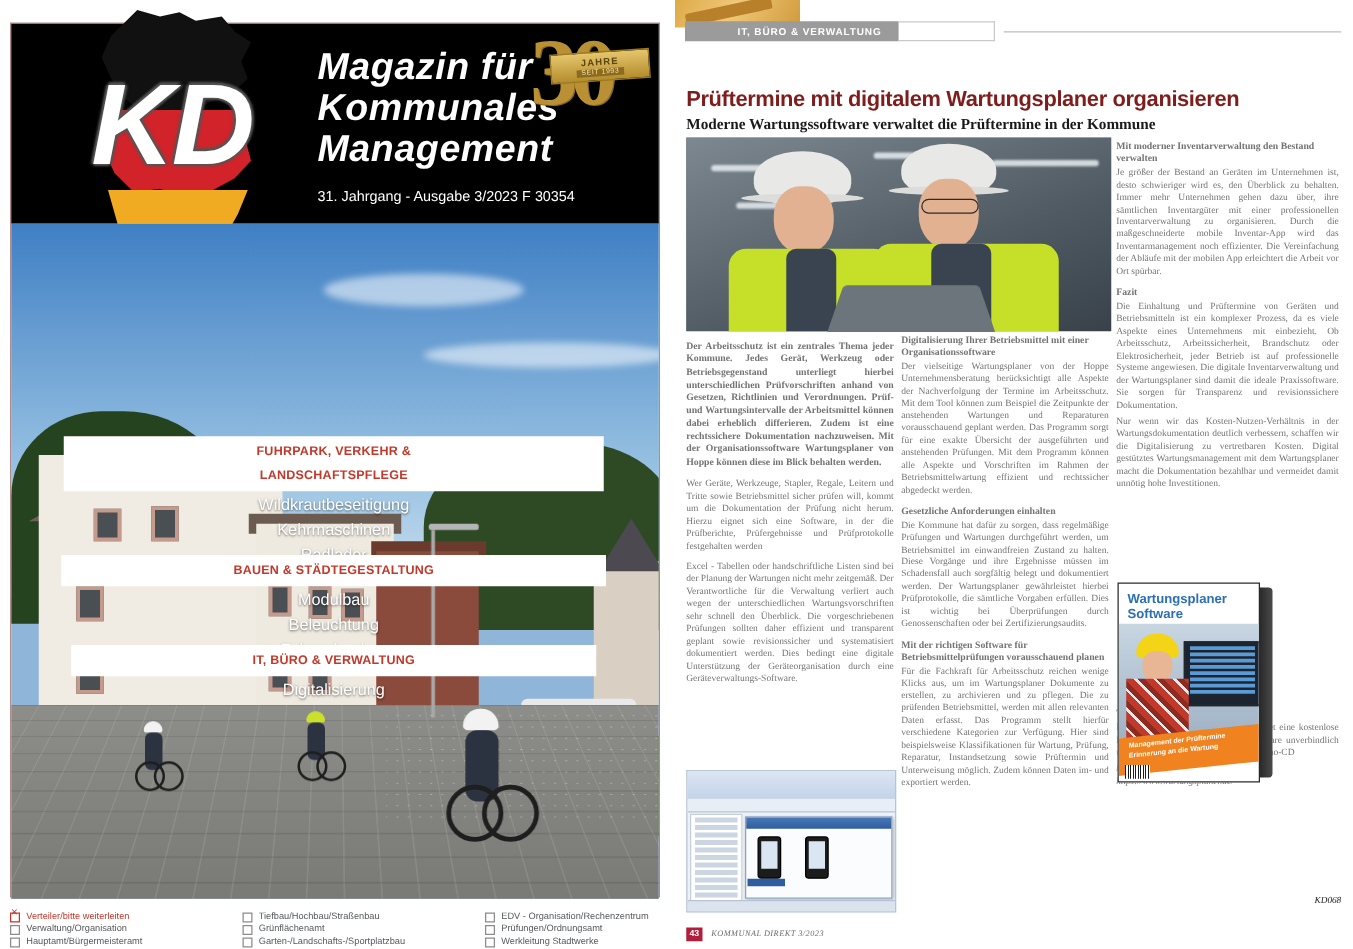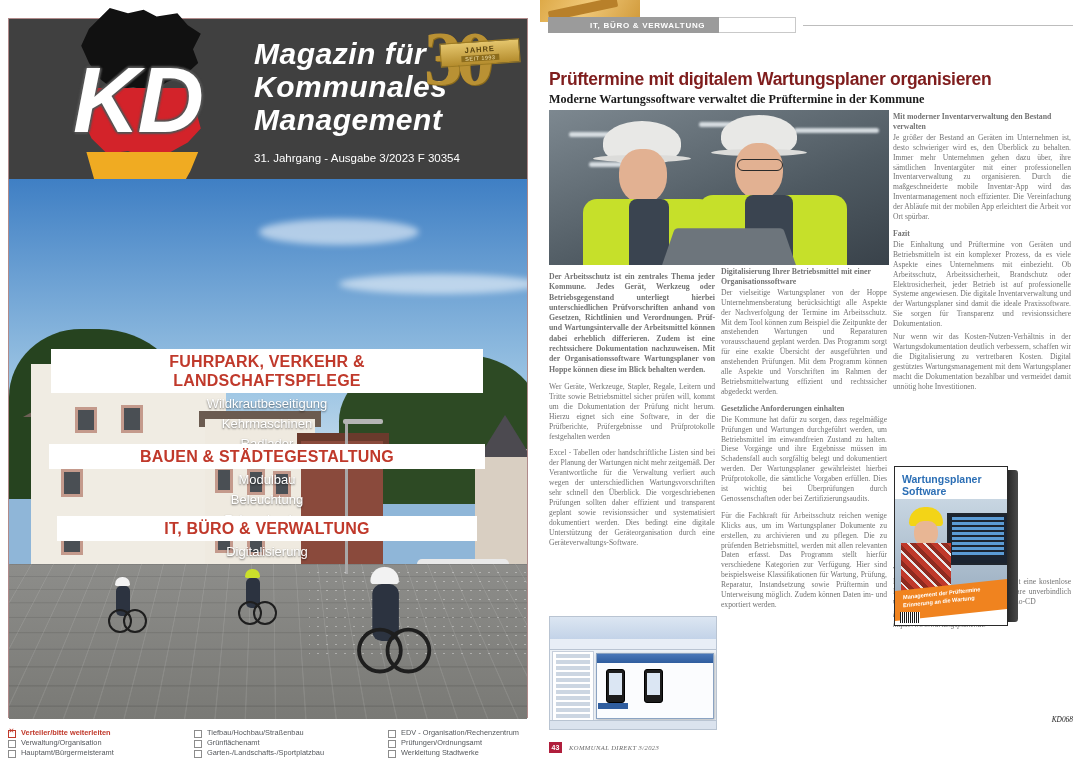--- a/index.html
+++ b/index.html
@@ -2,21 +2,21 @@
 <html><head>
 <meta charset="utf-8">
 <style>
   html,body{margin:0;padding:0;background:#ffffff;}
   body{width:1082px;height:759px;overflow:hidden;font-family:"Liberation Sans",sans-serif;}
   .page{position:relative;width:1082px;height:759px;background:#fff;}
 
   
   .cover{position:absolute;left:8px;top:8px;width:524px;height:712px;background:#fff;}
   .cover-frame{position:absolute;left:0;top:10px;width:520px;height:700px;border:1px solid #b08a8a;box-sizing:border-box;}
-  .masthead{position:absolute;left:1px;top:11px;width:518px;height:160px;background:#404040;overflow:hidden;}
+  .masthead{position:absolute;left:1px;top:11px;width:518px;height:160px;background:#000000;overflow:hidden;}
   .mh-title{position:absolute;left:245px;top:18px;color:#fff;font-size:30px;line-height:33px;font-weight:bold;font-style:italic;letter-spacing:.5px;}
   .mh-issue{position:absolute;left:245px;top:133px;color:#fff;font-size:11.5px;}
   .badge30{position:absolute;left:415px;top:-6px;width:110px;height:96px;}
   .badge30 .num{font-family:"Liberation Serif",serif;font-size:76px;font-weight:bold;color:#b99134;letter-spacing:-6px;line-height:90px;text-shadow:1px 1px 0 #8a6a1c;}
   .ribbon{position:absolute;left:16px;top:28px;width:78px;height:22px;background:linear-gradient(#e5c66d,#b48c2d);transform:rotate(-4deg);
           display:flex;flex-direction:column;align-items:center;justify-content:center;border:1px solid #9c7a22;}
   .ribbon b{font-size:7.5px;color:#5a4410;letter-spacing:1px;line-height:8px;}
   .ribbon i{font-size:5.5px;color:#5a4410;font-style:normal;background:#8c6c1c;color:#f3e2ae;padding:0 4px;margin-top:1px;letter-spacing:.5px;}
 
   
@@ -58,32 +58,32 @@
   .cyc{position:absolute;}
   .cyc .body{position:absolute;width:14px;height:30px;background:#2c3340;border-radius:5px;left:7px;top:9px;}
   .cyc .helm{position:absolute;width:15px;height:9px;border-radius:8px 8px 2px 2px;left:6px;top:0;}
   .cyc .wheel{position:absolute;width:20px;height:20px;border:2px solid #1e1e1e;border-radius:50%;top:32px;}
   .fence{position:absolute;left:300px;top:385px;width:222px;height:95px;
         background-image:linear-gradient(45deg,rgba(255,255,255,.35) 1px,transparent 1px),linear-gradient(-45deg,rgba(255,255,255,.35) 1px,transparent 1px);
         background-size:9px 9px;}
 
   
   .cat{position:absolute;text-align:center;}
-  .cat .bar{background:#fff;color:#c0392b;font-size:16px;font-weight:600;line-height:19px;padding:3px 2px;letter-spacing:.2px;}
+  .cat .bar{background:#fff;color:#c0392b;font-size:10px;font-weight:600;line-height:19px;padding:3px 2px;letter-spacing:.2px;}
   .cat .sub{color:#fff;font-size:13px;line-height:18px;text-shadow:0 1px 2px rgba(0,0,0,.6);margin-top:2px;}
 
   
   .dist{position:absolute;left:8px;top:728px;width:1066px;height:28px;}
   .dcol{position:absolute;top:0;}
   .drow{display:flex;align-items:flex-start;height:10px;margin-bottom:0px;}
   .cbx{width:6px;height:6px;border:1px solid #8c8c8c;margin-right:5px;margin-top:1.5px;flex:none;background:#fff;}
   .cbx.checked{position:relative;border-color:#c0392b;}
   .cbx.checked::after{content:"✕";position:absolute;left:-0.5px;top:-4px;font-size:7px;color:#c0392b;line-height:7px;}
   .dlabel{font-size:7.4px;color:#55585c;line-height:9.5px;white-space:nowrap;}
-  .drow.first .dlabel{color:#c0392b;font-weight:bold;}
+  .drow.first .dlabel{color:#c0392b;font-weight:normal;}
 
   
   .article{position:absolute;left:540px;top:0;width:542px;height:759px;background:#fff;}
   .topimg{position:absolute;left:0px;top:0;width:100px;height:22px;overflow:hidden;}
   .topimg .w1{position:absolute;left:-10px;top:-4px;width:120px;height:34px;background:linear-gradient(120deg,#d9a23c,#f0c878 45%,#c98f2c);}
   .topimg .w2{position:absolute;left:8px;top:4px;width:70px;height:10px;background:#b8802a;transform:rotate(-12deg);border-radius:2px;}
   .kicker{position:absolute;left:8px;top:17px;height:16px;display:flex;align-items:stretch;}
   .kicker .tag{background:#9b9b9b;color:#fff;font-size:8px;font-weight:bold;letter-spacing:.7px;display:flex;align-items:center;padding:0 14px 0 42px;}
   .kicker .blank{width:76px;border:1px solid #c9c9c9;border-left:none;background:#fff;}
 
@@ -389,20 +389,21 @@
         </div>
       <div class="ex-blue"></div>
       <div class="ex-stat"></div>
     </div>
 
     <div class="col c2">
       <h3>Digitalisierung Ihrer Betriebsmittel mit einer Organisationssoftware</h3>
       <p>Der vielseitige Wartungsplaner von der Hoppe Unternehmensberatung berücksichtigt alle Aspekte der Nachverfolgung der Termine im Arbeitsschutz. Mit dem Tool können zum Beispiel die Zeitpunkte der anstehenden Wartungen und Reparaturen vorausschauend geplant werden. Das Programm sorgt für eine exakte Übersicht der ausgeführten und anstehenden Prüfungen. Mit dem Programm können alle Aspekte und Vorschriften im Rahmen der Betriebsmittelwartung effizient und rechtssicher abgedeckt werden.</p>
       <h3>Gesetzliche Anforderungen einhalten</h3>
       <p>Die Kommune hat dafür zu sorgen, dass regelmäßige Prüfungen und Wartungen durchgeführt werden, um Betriebsmittel im einwandfreien Zustand zu halten. Diese Vorgänge und ihre Ergebnisse müssen im Schadensfall auch sorgfältig belegt und dokumentiert werden. Der Wartungsplaner gewährleistet hierbei Prüfprotokolle, die sämtliche Vorgaben erfüllen. Dies ist wichtig bei Überprüfungen durch Genossenschaften oder bei Zertifizierungsaudits.</p>
+      <h3>Mit der richtigen Software für Betriebsmittelprüfungen vorausschauend planen</h3>
       <p>Für die Fachkraft für Arbeitsschutz reichen wenige Klicks aus, um im Wartungsplaner Dokumente zu erstellen, zu archivieren und zu pflegen. Die zu prüfenden Betriebsmittel, werden mit allen relevanten Daten erfasst. Das Programm stellt hierfür verschiedene Kategorien zur Verfügung. Hier sind beispielsweise Klassifikationen für Wartung, Prüfung, Reparatur, Instandsetzung sowie Prüftermin und Unterweisung möglich. Zudem können Daten im- und exportiert werden.</p>
     </div>
 
     <div class="col c3">
       <h3>Mit moderner Inventarverwaltung den Bestand verwalten</h3>
       <p>Je größer der Bestand an Geräten im Unternehmen ist, desto schwieriger wird es, den Überblick zu behalten. Immer mehr Unternehmen gehen dazu über, ihre sämtlichen Inventargüter mit einer professionellen Inventarverwaltung zu organisieren. Durch die maßgeschneiderte mobile Inventar-App wird das Inventarmanagement noch effizienter. Die Vereinfachung der Abläufe mit der mobilen App erleichtert die Arbeit vor Ort spürbar.</p>
       <h3>Fazit</h3>
       <p class="tight">Die Einhaltung und Prüftermine von Geräten und Betriebsmitteln ist ein komplexer Prozess, da es viele Aspekte eines Unternehmens mit einbezieht. Ob Arbeitsschutz, Arbeitssicherheit, Brandschutz oder Elektrosicherheit, jeder Betrieb ist auf professionelle Systeme angewiesen. Die digitale Inventarverwaltung und der Wartungsplaner sind damit die ideale Praxissoftware. Sie sorgen für Transparenz und revisionssichere Dokumentation.</p>
       <p>Nur wenn wir das Kosten-Nutzen-Verhältnis in der Wartungsdokumentation deutlich verbessern, schaffen wir die Digitalisierung zu vertretbaren Kosten. Digital gestütztes Wartungsmanagement mit dem Wartungsplaner macht die Dokumentation bezahlbar und vermeidet damit unnötig hohe Investitionen.</p>
       <div style="height:168px;"></div>

